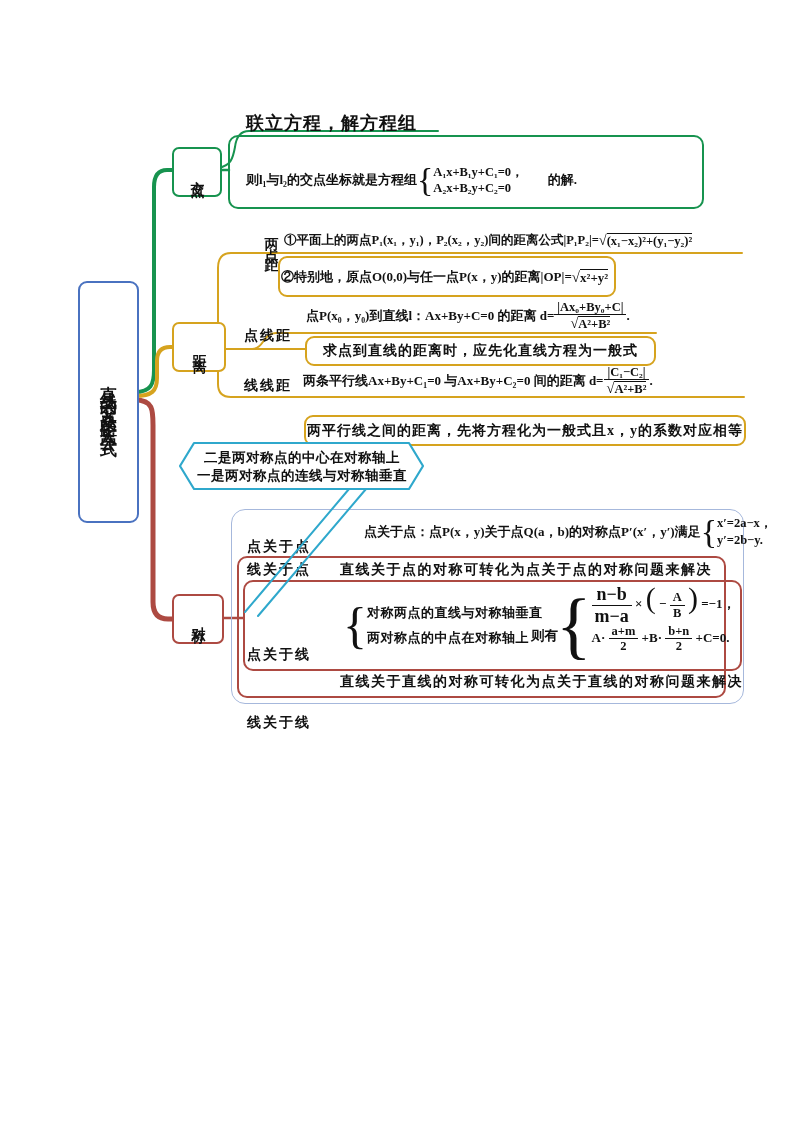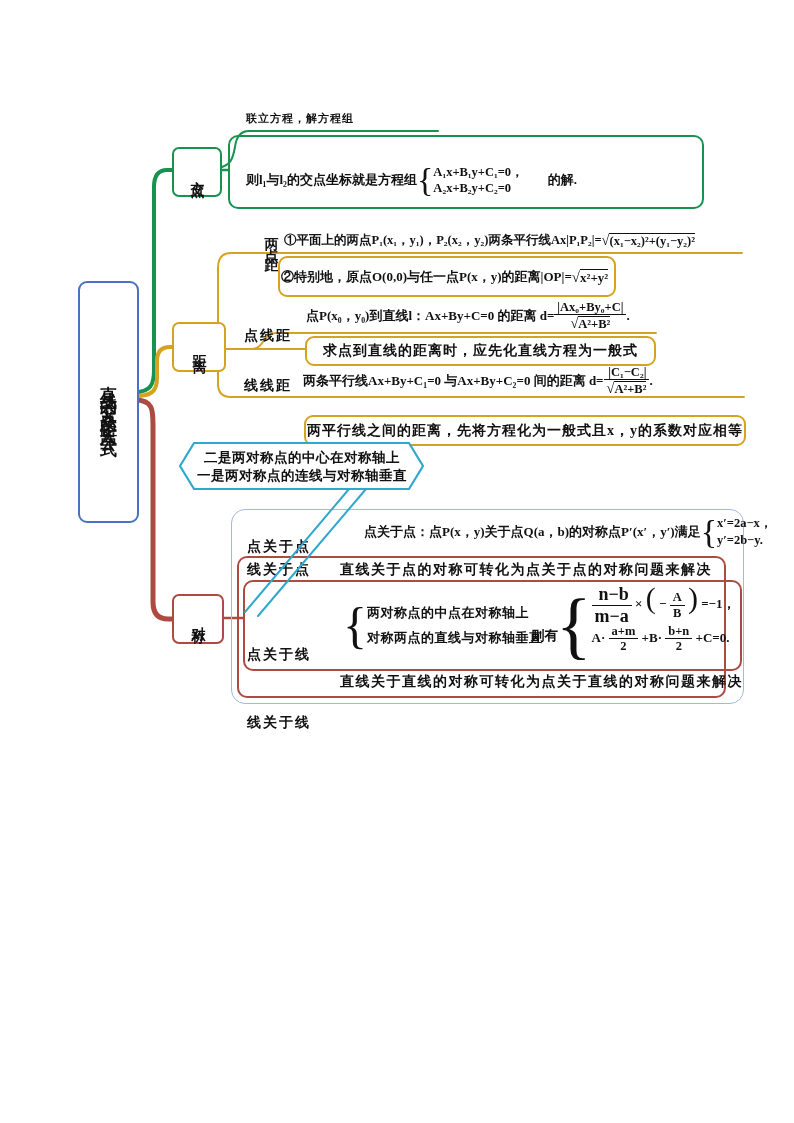--- a/index.html
+++ b/index.html
@@ -20,21 +20,21 @@
   .gbox{position:absolute;border:2px solid #17934f;border-radius:10px;background:transparent;}
   .obox{position:absolute;border:2px solid #d6a31e;border-radius:9px;display:flex;align-items:center;background:#fff0;}
   .rbox{position:absolute;border:2px solid #ad4a42;border-radius:10px;}
   .lavbox{position:absolute;border:1.5px solid #a6b8dc;border-radius:14px;}
   
   .lbl{position:absolute;font-weight:bold;font-size:14px;letter-spacing:2px;white-space:nowrap;}
   .note{font-weight:bold;font-size:14px;letter-spacing:1px;white-space:nowrap;}
   .formula{font-weight:bold;font-size:13px;white-space:nowrap;}
   .fx{display:flex;align-items:center;}
   .frac{display:inline-block;text-align:center;line-height:1.15;vertical-align:middle;}
-  .frac .num{display:block;border-bottom:1.3px solid #111;padding:0 3px;text-align:right;}
+  .frac .num{display:block;border-bottom:1.3px solid #111;padding:0 3px;}
   .frac .den{display:block;padding:0 3px;}
   .rad{white-space:nowrap;}
   .rsign{font-size:1.15em;}
   .ov{border-top:1.3px solid #111;}
   .brace{font-weight:400;line-height:0.85;display:inline-block;}
   .stack{display:inline-block;text-align:left;}
   .stack>span{display:block;}
   .rowtext{position:absolute;font-weight:bold;font-size:14px;letter-spacing:1.5px;white-space:nowrap;}
   #callout-text{left:191px;top:449px;width:222px;text-align:center;font-weight:bold;font-size:13.5px;
         line-height:18px;letter-spacing:0.5px;}
@@ -62,39 +62,39 @@
     </g>
   </svg>
 
   <div class="node" id="root-node">
     <span class="vtext">直线的交点及距离公式</span>
   </div>
 
   <div class="node" id="node-jiaodian">
     <span class="vtext">交点</span>
   </div>
-  <div class="abs note" style="left:246px;top:111px;font-size:11px;">联立方程，解方程组</div>
+  <div class="abs note" style="left:246px;top:111px;font-size:18px;">联立方程，解方程组</div>
   <div class="gbox" style="left:228px;top:135px;width:472px;height:70px;"></div>
   <div class="abs formula fx" style="left:246px;top:158px;height:44px;">
     <span>则l₁与l₂的交点坐标就是方程组</span>
     <span class="brace" style="font-size:34px;">{</span>
     <span class="stack" style="font-size:12.5px;line-height:16px;">
       <span>A₁x+B₁y+C₁=0，</span>
       <span>A₂x+B₂y+C₂=0</span>
     </span>
     <span style="margin-left:24px;">的解.</span>
   </div>
 
   <div class="node" id="node-juli">
     <span class="vtext">距离</span>
   </div>
 
   <div class="lbl vtext" style="left:262px;top:226px;height:86px;letter-spacing:11px;">两点距</div>
   <div class="abs formula fx" style="left:284px;top:228px;height:24px;font-size:12.5px;">
-    <span>①平面上的两点P₁(x₁，y₁)，P₂(x₂，y₂)两条平行线Ax|P₁P₂|=</span>
+    <span>①平面上的两点P₁(x₁，y₁)，P₂(x₂，y₂)间的距离公式|P₁P₂|=</span>
     <span class="rad"><span class="rsign">√</span><span class="ov">(x₁−x₂)²+(y₁−y₂)²</span></span>
   </div>
   <div class="obox" style="left:278px;top:256px;width:334px;height:37px;">
     <div class="formula fx" style="padding-left:1px;align-items:flex-end;">
       <span>②特别地，原点O(0,0)与任一点P(x，y)的距离|OP|=</span>
       <span class="rad"><span class="rsign">√</span><span class="ov">x²+y²</span></span>
     </div>
   </div>
 
   <div class="lbl" style="left:244px;top:327px;">点线距</div>
@@ -140,22 +140,22 @@
     </span>
   </div>
 
   <div class="lbl" style="left:247px;top:561px;">线关于点</div>
   <div class="rowtext" style="left:340px;top:561px;">直线关于点的对称可转化为点关于点的对称问题来解决</div>
 
   <div class="lbl" style="left:247px;top:646px;">点关于线</div>
   <div class="abs fx" style="left:343px;top:597px;height:56px;">
     <span class="brace" style="font-size:50px;">{</span>
     <span class="stack" style="font-weight:bold;font-size:13px;line-height:25px;letter-spacing:0.5px;">
+      <span>对称两点的直线与对称轴垂直</span>
       <span>两对称点的中点在对称轴上</span>
-      <span>对称两点的直线与对称轴垂直</span>
     </span>
   </div>
   <div class="abs" style="left:531px;top:627px;font-weight:bold;font-size:13.5px;">则有</div>
   <div class="abs fx" style="left:556px;top:582px;height:86px;">
     <span class="brace" style="font-size:74px;">{</span>
     <span class="stack">
       <span class="formula fx" style="height:40px;">
         <span class="frac" style="font-size:18px;">
           <span class="num">n−b</span>
           <span class="den">m−a</span>

